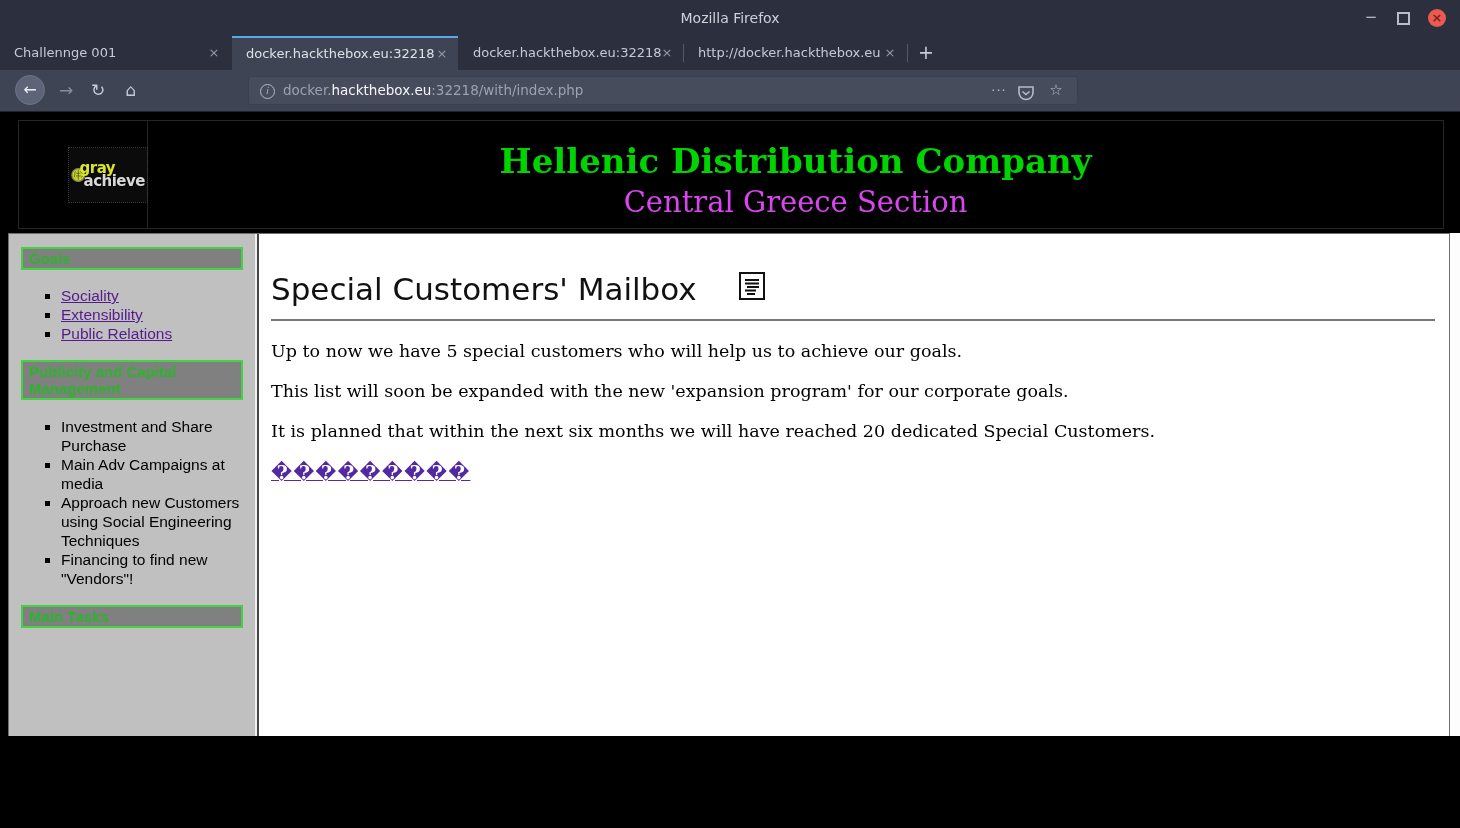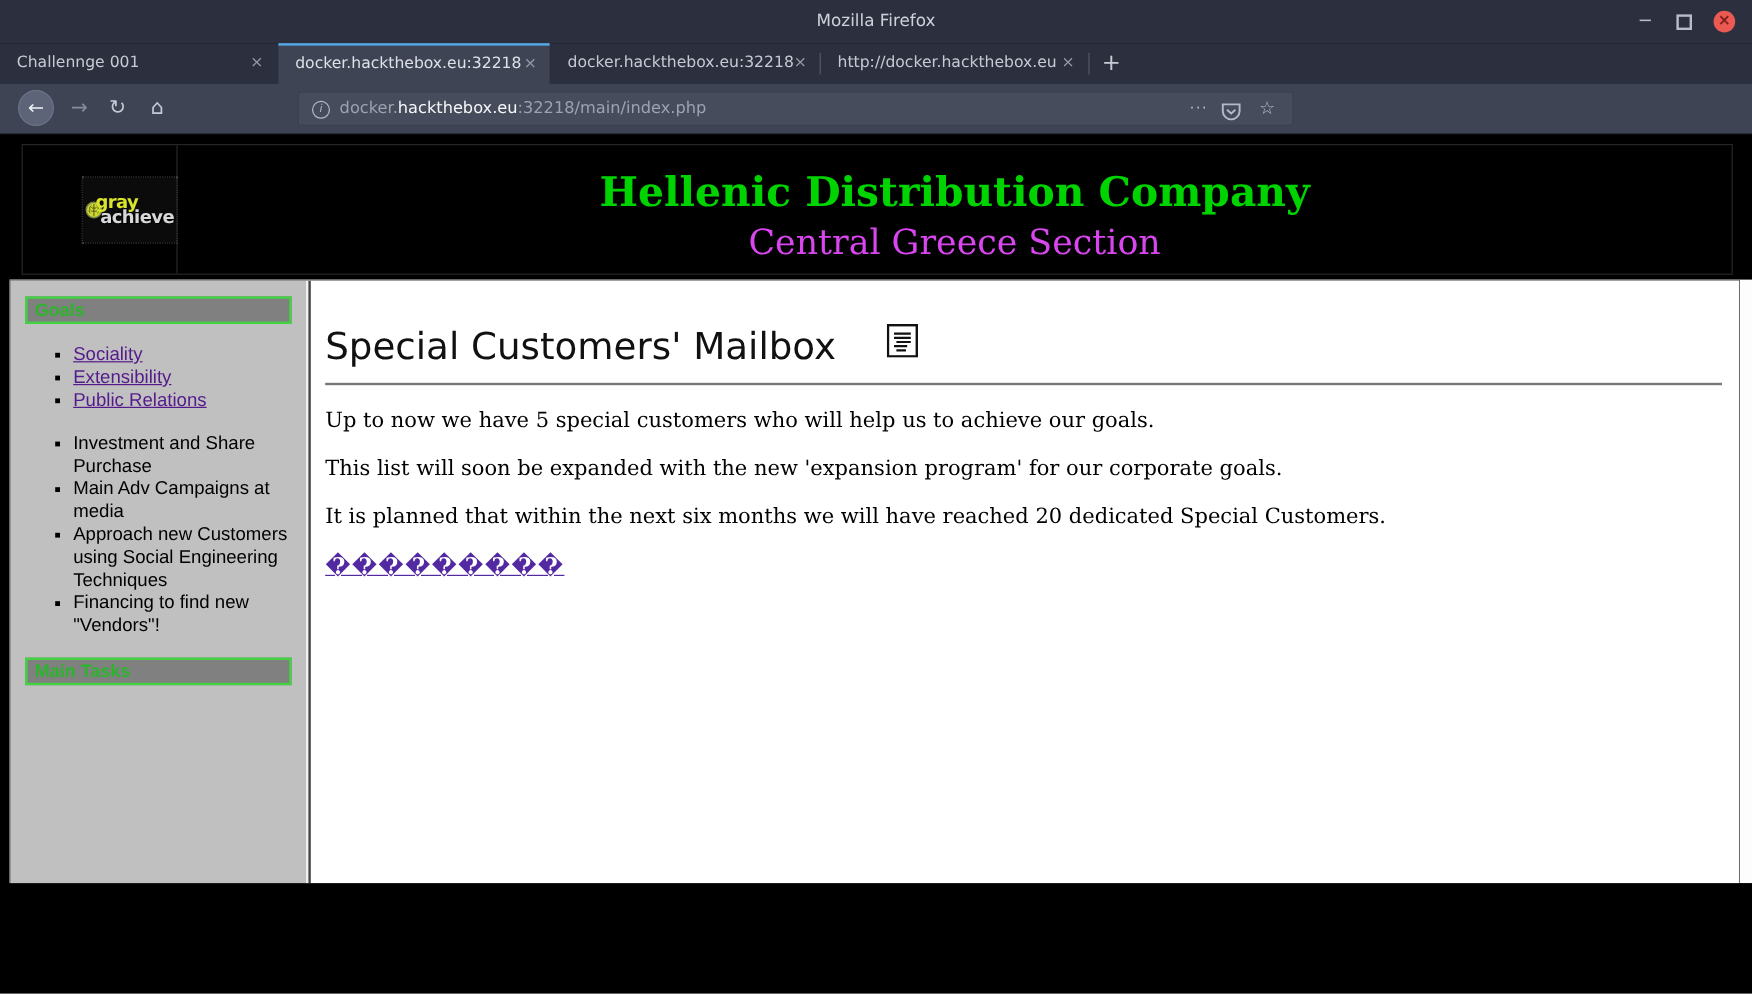--- a/index.html
+++ b/index.html
@@ -148,21 +148,21 @@
   </div>
 
   <div class="navbar">
     <div class="back-circle">←</div>
     <div class="nav-btn fwd">→</div>
     <div class="nav-btn reload">↻</div>
     <div class="nav-btn home">⌂</div>
 
     <div class="urlbar">
       <span class="circle-i">i</span>
-      <span class="url-text"><span>docker.</span><span class="domain">hackthebox.eu</span><span>:32218/main/index.php</span></span>
+      <span class="url-text"><span>docker.</span><span class="domain">hackthebox.eu</span><span>:32218/with/index.php</span></span>
       <span class="url-icon dots">···</span>
       <span class="url-icon pocket">
         <svg width="18" height="17" viewBox="0 0 18 17">
             <path d="M2 2h14v5.5a7 7 0 0 1-14 0z" fill="none" stroke="#b6bac6" stroke-width="1.6"></path>
             <path d="M5.5 6.5l3.5 3 3.5-3" fill="none" stroke="#b6bac6" stroke-width="1.6"></path>
           </svg>
       </span>
       <span class="url-icon star">☆</span>
     </div>
 
@@ -231,20 +231,21 @@
     <div class="content">
 
       <div class="sidebar">
         <div class="side-head">Goals</div>
         <ul class="side-list">
           <li><a href="#">Sociality</a></li>
           <li><a href="#">Extensibility</a></li>
           <li><a href="#">Public Relations</a></li>
         </ul>
 
+        <div class="side-head gap-lg">Publicity and Capital Management</div>
         <ul class="side-list">
           <li>Investment and Share Purchase</li>
           <li>Main Adv Campaigns at media</li>
           <li>Approach new Customers using Social Engineering Techniques</li>
           <li>Financing to find new "Vendors"!</li>
         </ul>
 
         <div class="side-head">Main Tasks</div>
       </div>
 

